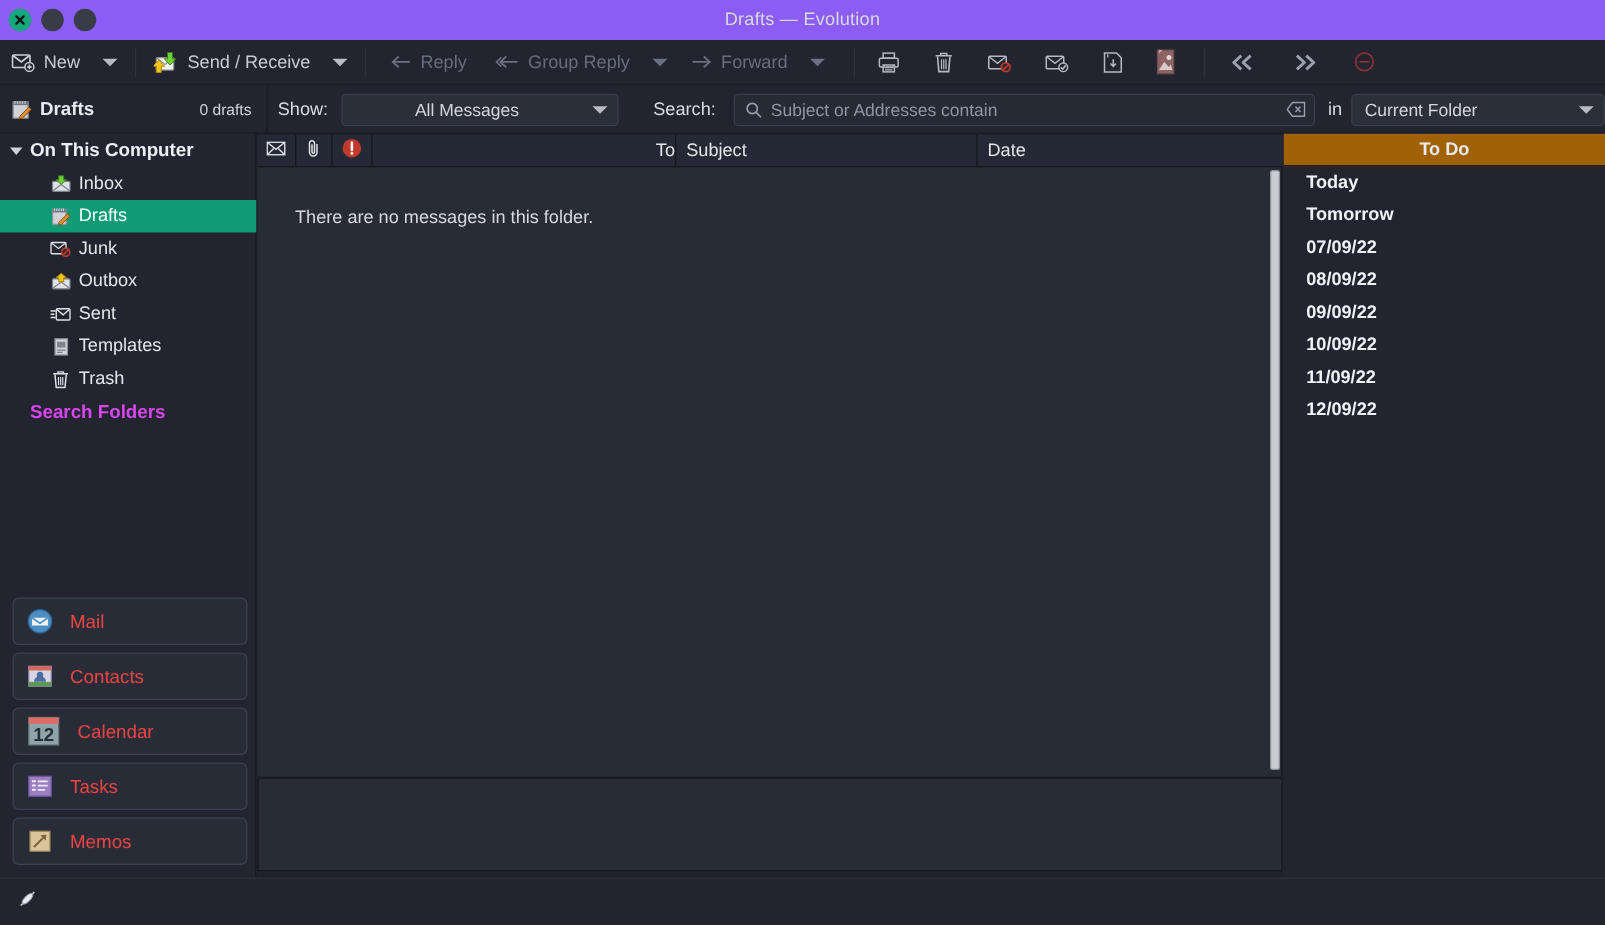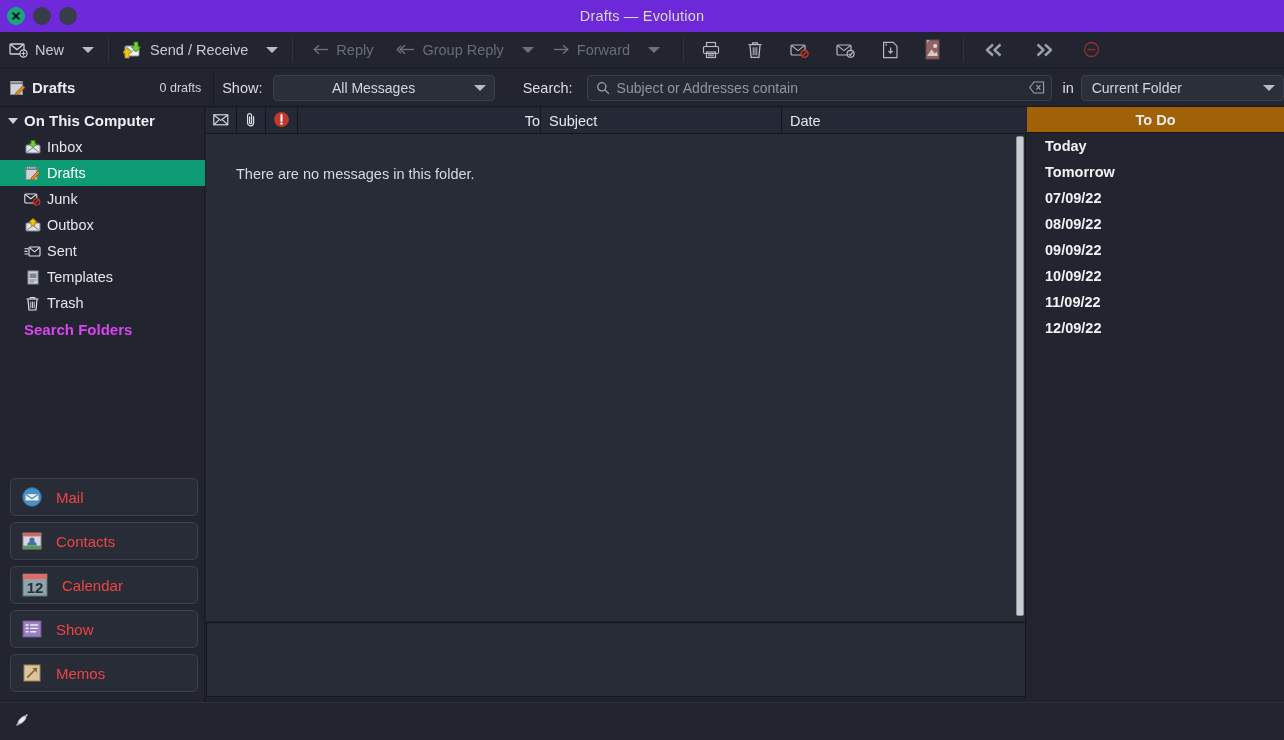--- a/index.html
+++ b/index.html
@@ -7,21 +7,21 @@
     width: 1284px; height: 740px;
     background: #1f222b;
     font-family: "Liberation Sans", sans-serif;
     overflow: hidden;
   }
   body { position: relative; }
 
   
   #titlebar {
     position: absolute; left: 0; top: 0; width: 1284px; height: 32px;
-    background: #6d28d9;
+    background: #8b5cf6;
     display: flex; align-items: center;
   }
   #titlebar .wbtns { position: absolute; left: 7px; top: 0; height: 32px; display: flex; align-items: center; gap: 8px; }
   .wbtn { width: 18px; height: 18px; border-radius: 50%; background: #383c48; position: relative; }
   .wbtn.close { background: #14a97c; }
   .wbtn.close::before, .wbtn.close::after {
     content: ""; position: absolute; left: 4px; top: 8px; width: 10px; height: 2px;
     background: #0c1a17; border-radius: 1px;
   }
   .wbtn.close::before { transform: rotate(45deg); }
@@ -75,21 +75,21 @@
   #scope-combo .lbl { flex: 1; }
 
   
   #sidebar {
     position: absolute; left: 0; top: 107px; width: 205px; height: 595px;
     background: #22252f; border-right: 1px solid #171a21;
   }
   #foldertree { position: absolute; left: 0; top: 0; width: 205px; }
   .tree-root { display: flex; align-items: center; height: 27px; padding-left: 8px; gap: 6px; color: #eceef2; font-size: 15px; font-weight: bold; }
   .tri { width: 0; height: 0; border-left: 5px solid transparent; border-right: 5px solid transparent; border-top: 6px solid #cfd2d8; }
-  .folder { display: flex; align-items: center; height: 26px; padding-left: 24px; gap: 6px; color: #e4e6ea; font-size: 14.5px; }
+  .folder { display: flex; align-items: center; height: 26px; padding-left: 40px; gap: 6px; color: #e4e6ea; font-size: 14.5px; }
   .folder.selected { background: #0d9b74; color: #ffffff; }
   .folder .ficon { width: 17px; height: 15px; display: flex; align-items: center; justify-content: center; }
   .tree-sub { display: flex; align-items: center; height: 26px; padding-left: 24px; color: #d946ef; font-size: 15px; font-weight: bold; }
 
   
   #switcher { position: absolute; left: 10px; top: 371px; width: 188px; }
   .switch-btn {
     height: 38px; margin-bottom: 6px; background: #282c37; border: 1px solid #3b4150;
     border-radius: 5px; display: flex; align-items: center; padding-left: 9px; gap: 12px;
     color: #ef4444; font-size: 15px;
@@ -492,21 +492,21 @@
     </div>
 
     <div class="switch-btn">
       <span class="sicon">
         <svg width="22" height="20" viewBox="0 0 22 20">
           <rect x="2" y="2" width="18" height="16" fill="#9b7fc0" stroke="#6b559a" stroke-width="1"></rect>
           <path d="M4.6 6h3M4.6 9.4h3M4.6 12.8h3" stroke="#efe9f7" stroke-width="1.6"></path>
           <path d="M9.2 6h8M9.2 9.4h8M9.2 12.8h6" stroke="#efe9f7" stroke-width="1.4"></path>
         </svg>
       </span>
-      <span>Show</span>
+      <span>Tasks</span>
     </div>
 
     <div class="switch-btn">
       <span class="sicon">
         <svg width="22" height="20" viewBox="0 0 22 20">
           <rect x="3" y="2" width="16" height="16" fill="#d9c49b" stroke="#9a8457" stroke-width="1"></rect>
           <path d="M6.2 14.6 L15.8 5" stroke="#7b6435" stroke-width="1.6"></path>
           <path d="M15.8 5 L15.8 9.6 L11.2 5 Z" fill="#7b6435"></path>
         </svg>
       </span>

